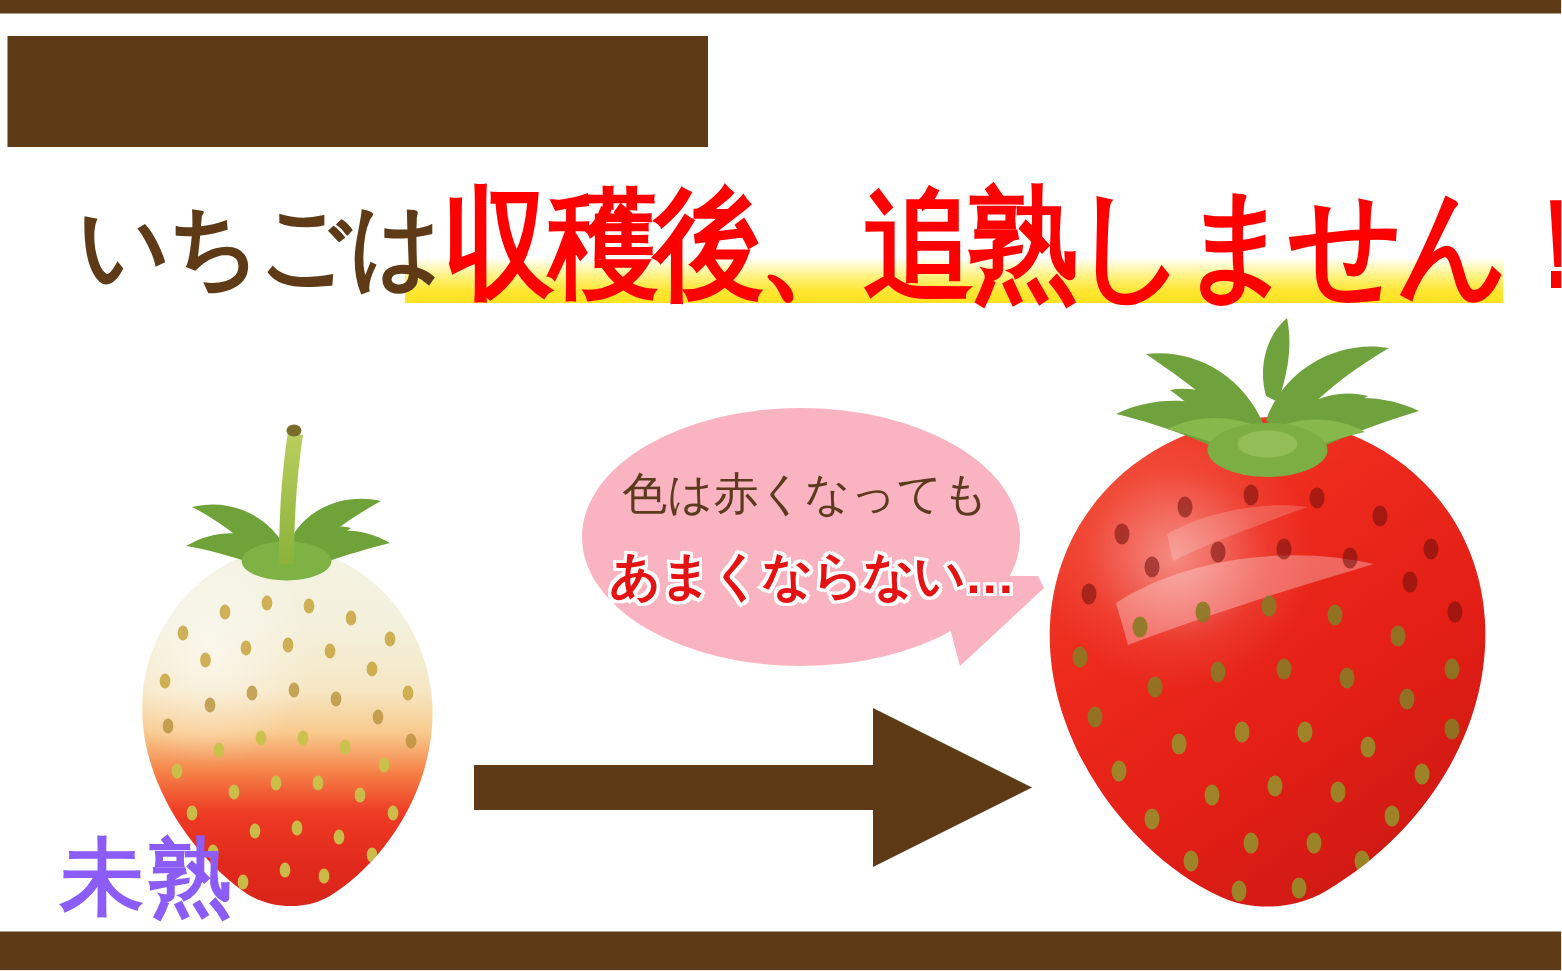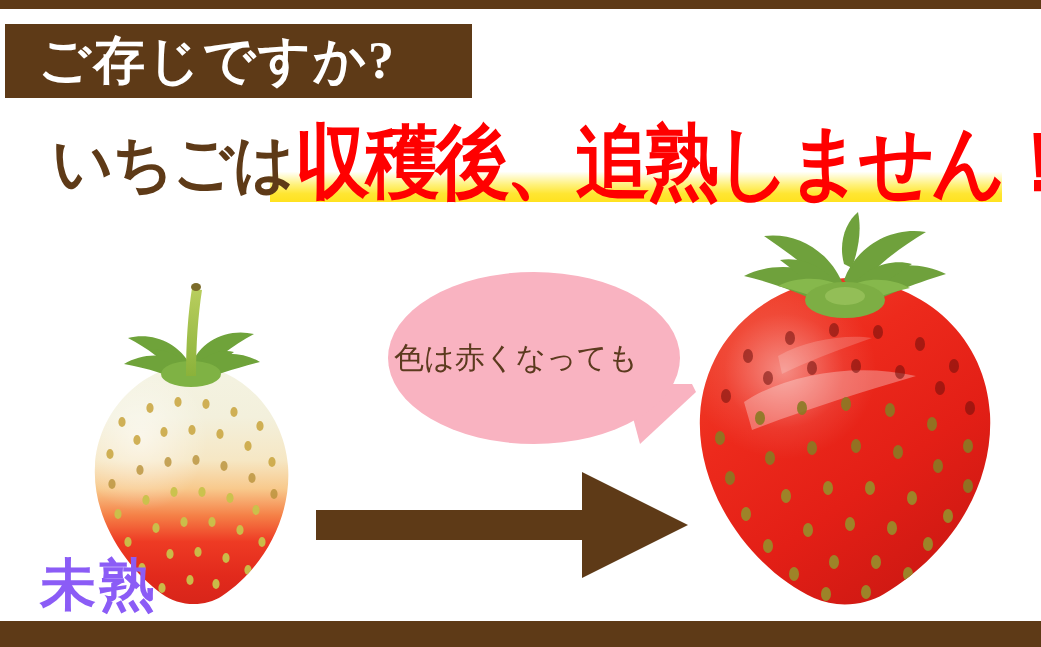--- a/index.html
+++ b/index.html
@@ -138,20 +138,21 @@
     position: absolute;
     left: 238px; top: 112px;
     width: 80px; height: 73px;
   }
   .bubble-lines {
     position: absolute;
     left: 0; top: 0;
     width: 292px; height: 172px;
     display: flex;
     flex-direction: column;
+    align-items: center;
     justify-content: center;
     gap: 11px;
   }
   .bubble-l1 {
     font-family: "Liberation Serif", "DejaVu Serif", serif;
     font-size: 30px;
     font-weight: 500;
     color: #5B3A1E;
     white-space: nowrap;
     letter-spacing: 0px;
@@ -173,21 +174,20 @@
   }
 </style>
 </head>
 <body>
 
 <div id="stage">
 
   <div class="rule-top"></div>
 
   <div class="eyebrow-band"></div>
-  <div class="eyebrow-text">ご存じですか?</div>
 
   <div class="headline">
     <div class="hl-highlight"></div>
     <div class="hl-line">
       <span class="hl-lead">いちごは</span>
       <span class="hl-accent">収穫後、追熟しません！</span>
     </div>
   </div>
 
   <div class="berry" style="left:82px; top:272px; width:218px; height:342px;">
@@ -414,18 +414,19 @@
 
   <div class="bubble">
     <div class="bubble-tail">
       <svg viewBox="0 0 80 73" width="80" height="73" aria-hidden="true">
         <path d="M0 0 L66 0 L70 8 L14 60 L6 30 Z" fill="#F9B3C1"></path>
       </svg>
     </div>
     <div class="bubble-body"></div>
     <div class="bubble-lines">
       <div class="bubble-l1">色は赤くなっても</div>
+      <div class="bubble-l2">あまくならない…</div>
     </div>
   </div>
 
   <div class="rule-bottom"></div>
 
 </div>
 
 </body></html>

